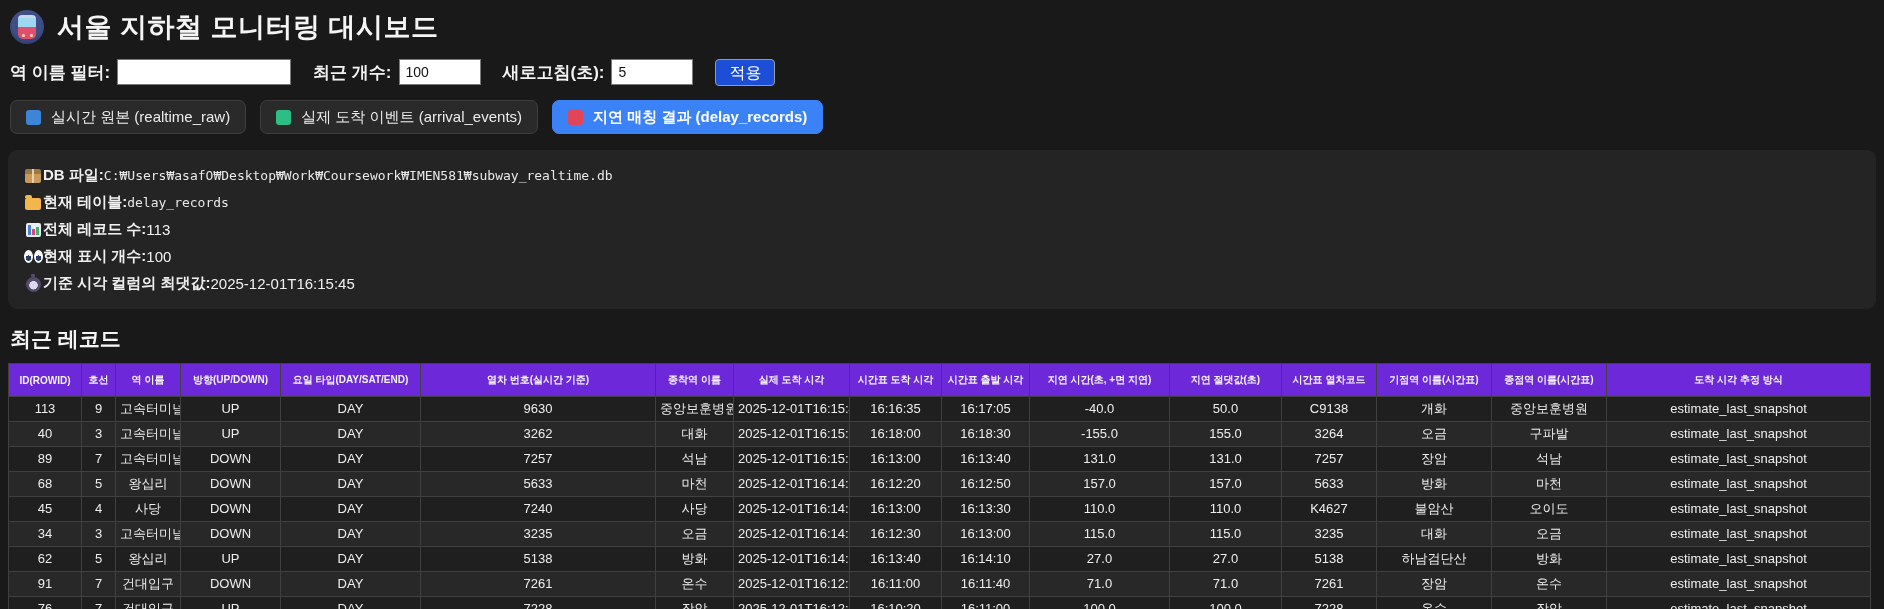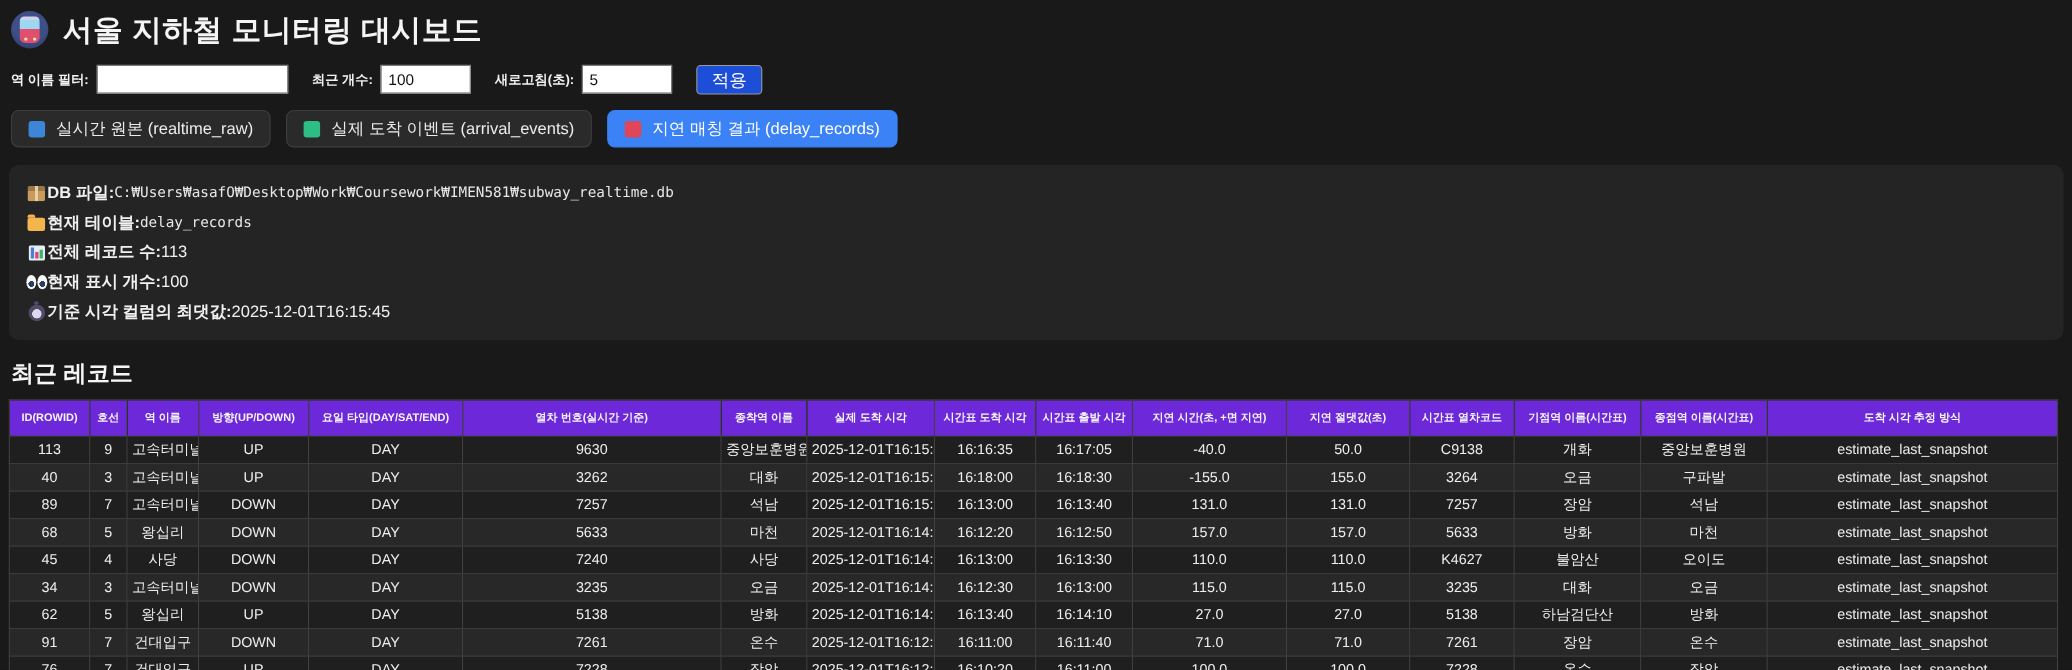--- a/index.html
+++ b/index.html
@@ -20,36 +20,36 @@
   .app-icon { width: 34px; height: 34px; border-radius: 50%; flex: none; position: relative;
     background: radial-gradient(circle at 50% 35%, #3d4f86 0 55%, #27335c 100%); }
   .app-icon .train { position: absolute; left: 8px; top: 5px; width: 18px; height: 24px;
     border-radius: 4px 4px 5px 5px;
     background: linear-gradient(180deg, #cdd3e8 0 12%, #9fd6f2 12% 48%, #e0506e 48% 100%); }
   .app-icon .lights { position: absolute; left: 12px; top: 24px; width: 3px; height: 3px;
     border-radius: 50%; background: #f5e9a8; box-shadow: 8px 0 0 #f5e9a8; }
 
   
   .controls { display: flex; align-items: center; margin: 0 0 14px 2px; height: 28px; }
-  .controls label { font-size: 12px; font-weight: bold; color: #f2f2f2; margin-right: 7px; }
+  .controls label { font-size: 17px; font-weight: bold; color: #f2f2f2; margin-right: 7px; }
   .controls .gap { width: 22px; }
   .txt { background: #ffffff; border: 1px solid #7a7a7a; color: #111; font-size: 14px;
     font-family: "Liberation Sans", sans-serif; padding: 2px 6px; height: 26px; }
   .txt.filter { width: 174px; }
   .txt.small { width: 82px; }
   .apply { margin-left: 22px; background: #1d4ed8; border: 1px solid #9a9a9a; border-radius: 4px;
     color: #fff; font-size: 16px; padding: 3px 13px; height: 27px; cursor: pointer;
     font-family: Liberation Mono, monospace; }
 
   
   .tabs { display: flex; align-items: center; gap: 14px; margin: 0 0 16px 2px; }
   .tab { display: flex; align-items: center; gap: 10px; background: #2a2a2a; border: 1px solid #3e3e3e;
     border-radius: 7px; padding: 7px 15px; color: #ececec; font-size: 15px; cursor: pointer;
     font-family: "Liberation Sans", sans-serif; height: 34px; }
-  .tab.active { background: #3b82f6; border-color: #3b82f6; color: #ffffff; font-weight: normal; }
+  .tab.active { background: #3b82f6; border-color: #3b82f6; color: #ffffff; font-weight: bold; }
   .sq { width: 15px; height: 15px; border-radius: 3px; flex: none; background: #888; }
 
   
   .panel { background: #242424; border-radius: 9px; padding: 12px 15px; margin: 0 0 16px 0; }
   .info-row { display: flex; align-items: center; height: 27px; }
   .ico-cell { width: 20px; display: flex; justify-content: center; flex: none; }
   .info-label { font-size: 15px; font-weight: bold; color: #f0f0f0; }
   .info-value { font-size: 15px; color: #f0f0f0; }
   .mono { font-family: "DejaVu Sans Mono", monospace; font-size: 13px; color: #e8e8e8; }
 

